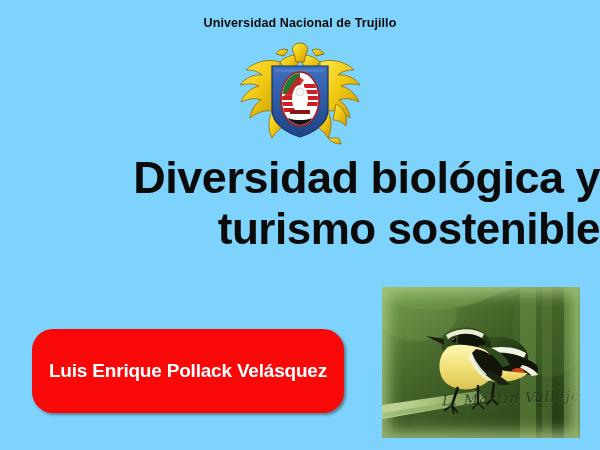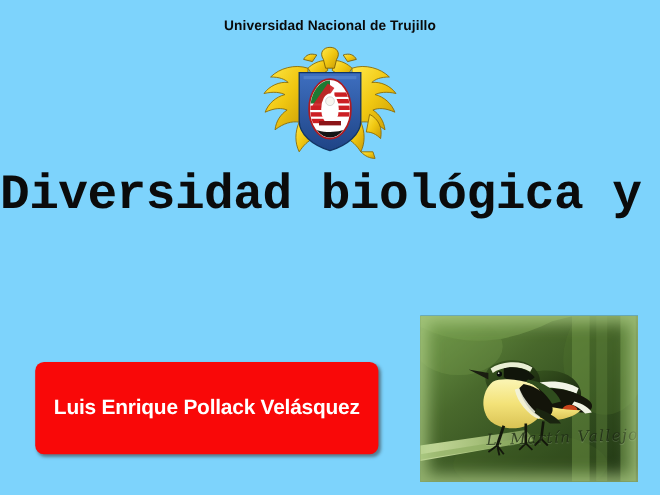--- a/index.html
+++ b/index.html
@@ -33,38 +33,38 @@
     position:absolute;
     left:232px; top:42px;
     width:136px; height:108px;
   }
   #crest svg { display:block; width:136px; height:108px; }
 
   
   #title {
     position:absolute;
     left:0; right:0; top:152px;
-    text-align:left;
+    text-align:right;
     color:#0b0b0b;
     font-weight:bold;
     font-size:45px;
     line-height:51px;
     letter-spacing:-0.5px;
-    font-family:Liberation Mono, monospace;
+    font-family:Liberation Sans, sans-serif;
   }
   #title .ln { display:block; white-space:nowrap; }
   #title .ln2 { font-size:44px; }
 
   
   #author-box {
     position:absolute;
     left:32px; top:329px;
     width:312px; height:84px;
     background:#f90808;
-    border-radius:8px;
+    border-radius:21px;
     box-shadow:2px 2px 3px rgba(40,20,10,.45);
     display:flex;
     flex-direction:column;
     align-items:center;
     justify-content:center;
     color:#ffffff;
     font-weight:bold;
     font-size:19px;
     line-height:24px;
     text-align:center;
@@ -176,20 +176,21 @@
 
           <path d="M50 72 C56 80 80 80 87 72 L87 84 L50 84 Z" fill="#141414"></path>
           <rect x="58" y="68" width="20" height="4" fill="#8c1418"></rect>
         </g>
       </g>
     </svg>
   </div>
 
   <div id="title">
     <span class="ln ln1">Diversidad biológica y</span>
+    <span class="ln ln2">turismo sostenible</span>
   </div>
 
   <div id="author-box">
     <span class="nm">Luis Enrique Pollack Velásquez</span>
   </div>
 
   <div id="photo">
     <svg viewBox="0 0 198 151" xmlns="http://www.w3.org/2000/svg">
       <defs>
         <linearGradient id="bg1" x1="0" y1="0" x2="1" y2="1">

